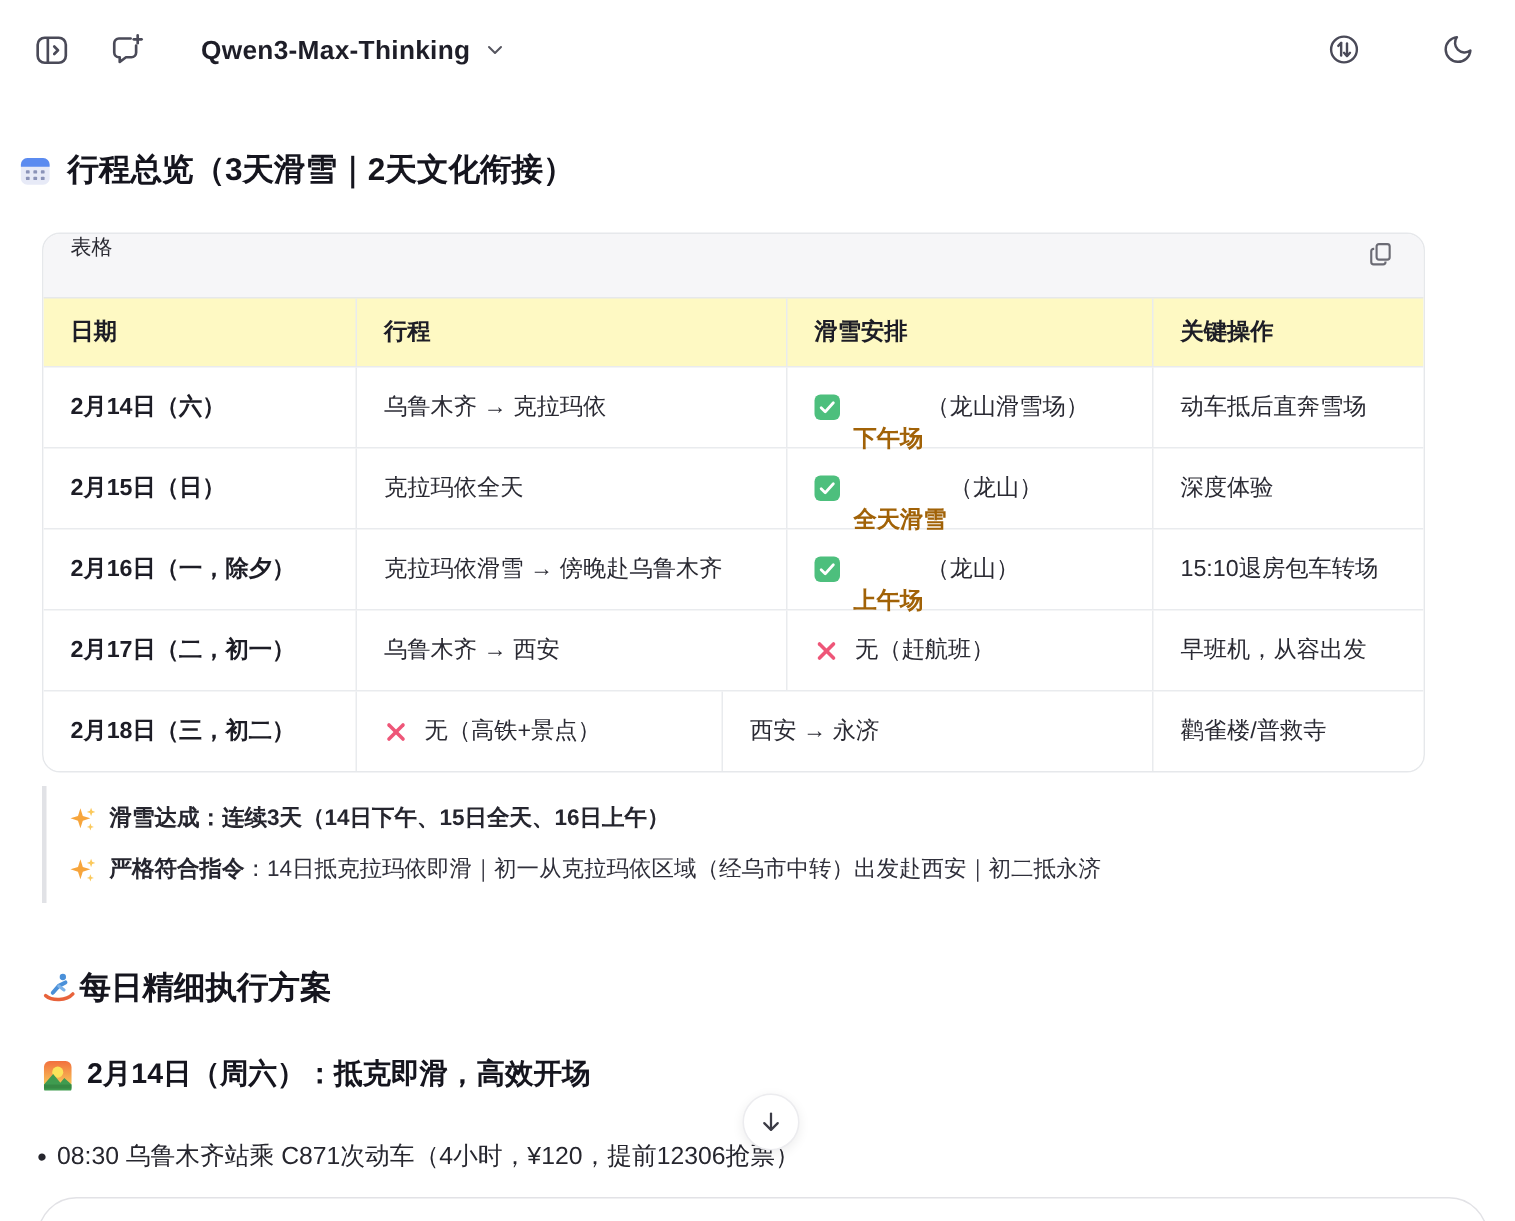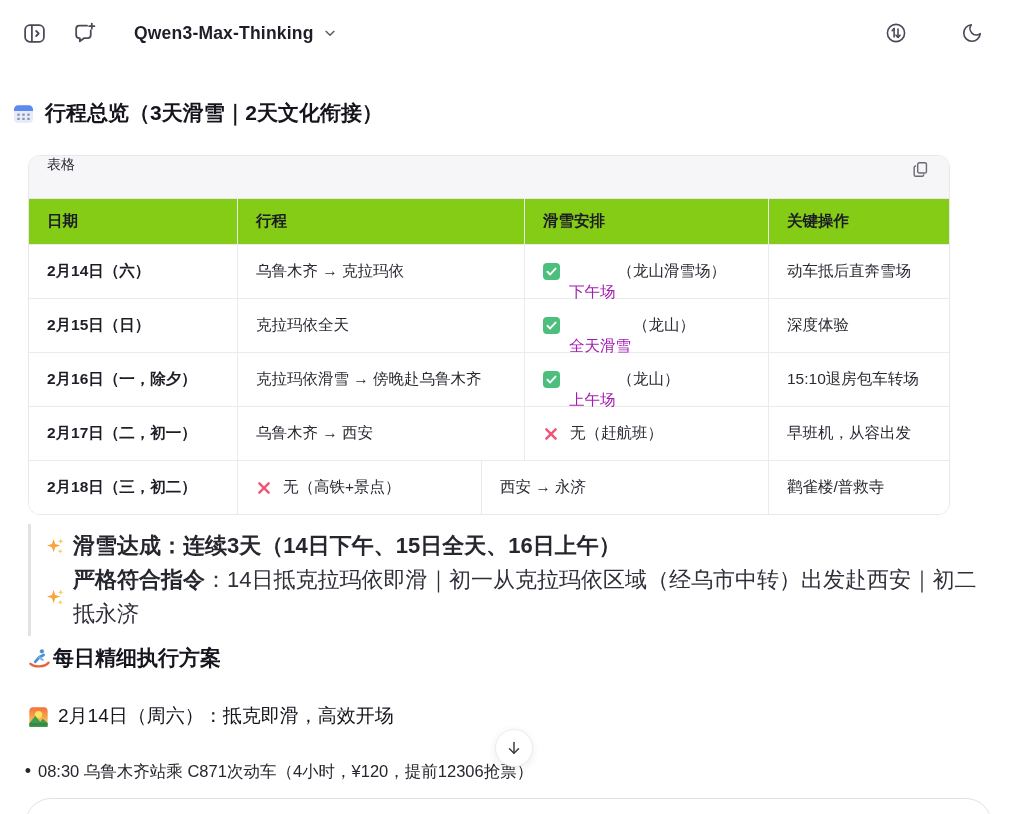--- a/index.html
+++ b/index.html
@@ -20,51 +20,51 @@
   .model-name { font-size:17.5px; font-weight:600; color:#1e1e28; letter-spacing:.2px; }
   .chev { margin-left:8px; color:#55555f; }
   .tb-right { margin-left:auto; display:flex; align-items:center; gap:26px; }
 
   
   .h1 { position:absolute; left:12px; top:99px; display:flex; align-items:center; gap:10px;
     font-size:21px; font-weight:700; color:#15151e; }
   .h2 { position:absolute; left:28px; top:644px; display:flex; align-items:center; gap:2px;
     font-size:21px; font-weight:700; color:#15151e; }
   .h3 { position:absolute; left:28px; top:703px; display:flex; align-items:center; gap:9px;
-    font-size:19px; font-weight:400; color:#15151e; }
+    font-size:19px; font-weight:700; color:#15151e; }
   .emoji-box { flex:0 0 auto; }
 
   
   .table-card { position:absolute; left:28px; top:155px; width:922px;
     border:1px solid #e6e8eb; border-radius:12px; overflow:hidden; background:#fff; }
   .table-toolbar { height:42px; background:#f6f6f8; display:flex; align-items:flex-start;
     padding:0 16px 0 18px; }
   .table-toolbar .lbl { font-size:14px; color:#2c2c34; }
   .copy-btn { margin-left:auto; width:26px; height:26px; display:flex; align-items:center;
     justify-content:center; color:#6b6b74; cursor:pointer; border-radius:6px; }
-  .thead { display:flex; height:46px; background:#84cc16; border-top:1px solid #e6e8eb;
+  .thead { display:flex; height:46px; background:#fef9c3; border-top:1px solid #e6e8eb;
     align-items:center; font-weight:700; font-size:15.5px; color:#1d1d26; }
   .trow { display:flex; height:54px; align-items:flex-start; border-top:1px solid #e9ebee;
     font-size:15.5px; color:#2a2a33; background:#fff; }
   .td,.th { padding:0 10px 0 18px; display:flex; align-items:center; height:100%; }
   .c1 { width:208px; }
   .c2 { width:287px; }
   .c3 { width:244px; }
   .c4 { width:183px; flex:1; }
   .trow .c1 { font-weight:700; color:#1d1d26; }
   .td:not(.c1), .th:not(.c1) { border-left:1px solid #e9ebee; }
-  .ski b { font-weight:400; color:#a21caf; margin-right:2px;margin-top:41px; }
+  .ski b { font-weight:700; color:#a16207; margin-right:2px;margin-top:41px; }
   .ck { width:17px; height:17px; border-radius:4px; background:#4dbf7d;
     display:inline-flex; align-items:center; justify-content:center; margin-right:9px; flex:0 0 auto; }
   .xx { width:16px; height:16px; display:inline-flex; margin-right:9px; flex:0 0 auto; }
 
   
   .quote { position:absolute; left:28px; top:524px; width:952px;
     border-left:3px solid #e1e2e6; padding:5px 0 5px 15px; }
-  .note-line { display:flex; align-items:center; line-height:34px; font-size:22px; color:#2f2f3a; }
+  .note-line { display:flex; align-items:center; line-height:34px; font-size:15px; color:#2f2f3a; }
   .note-line b { font-weight:700; color:#26262f; }
   .sparkle { margin-right:8px; flex:0 0 auto; }
 
   
   .bullet-line { position:absolute; left:18px; top:758px; width:970px; display:flex;
     font-size:16.5px; color:#26262e; line-height:26px; }
   .bullet-dot { width:20px; text-align:center; flex:0 0 auto; font-size:18px; }
 
   
   .scroll-btn { position:absolute; left:495px; top:729px; width:38px; height:38px;

